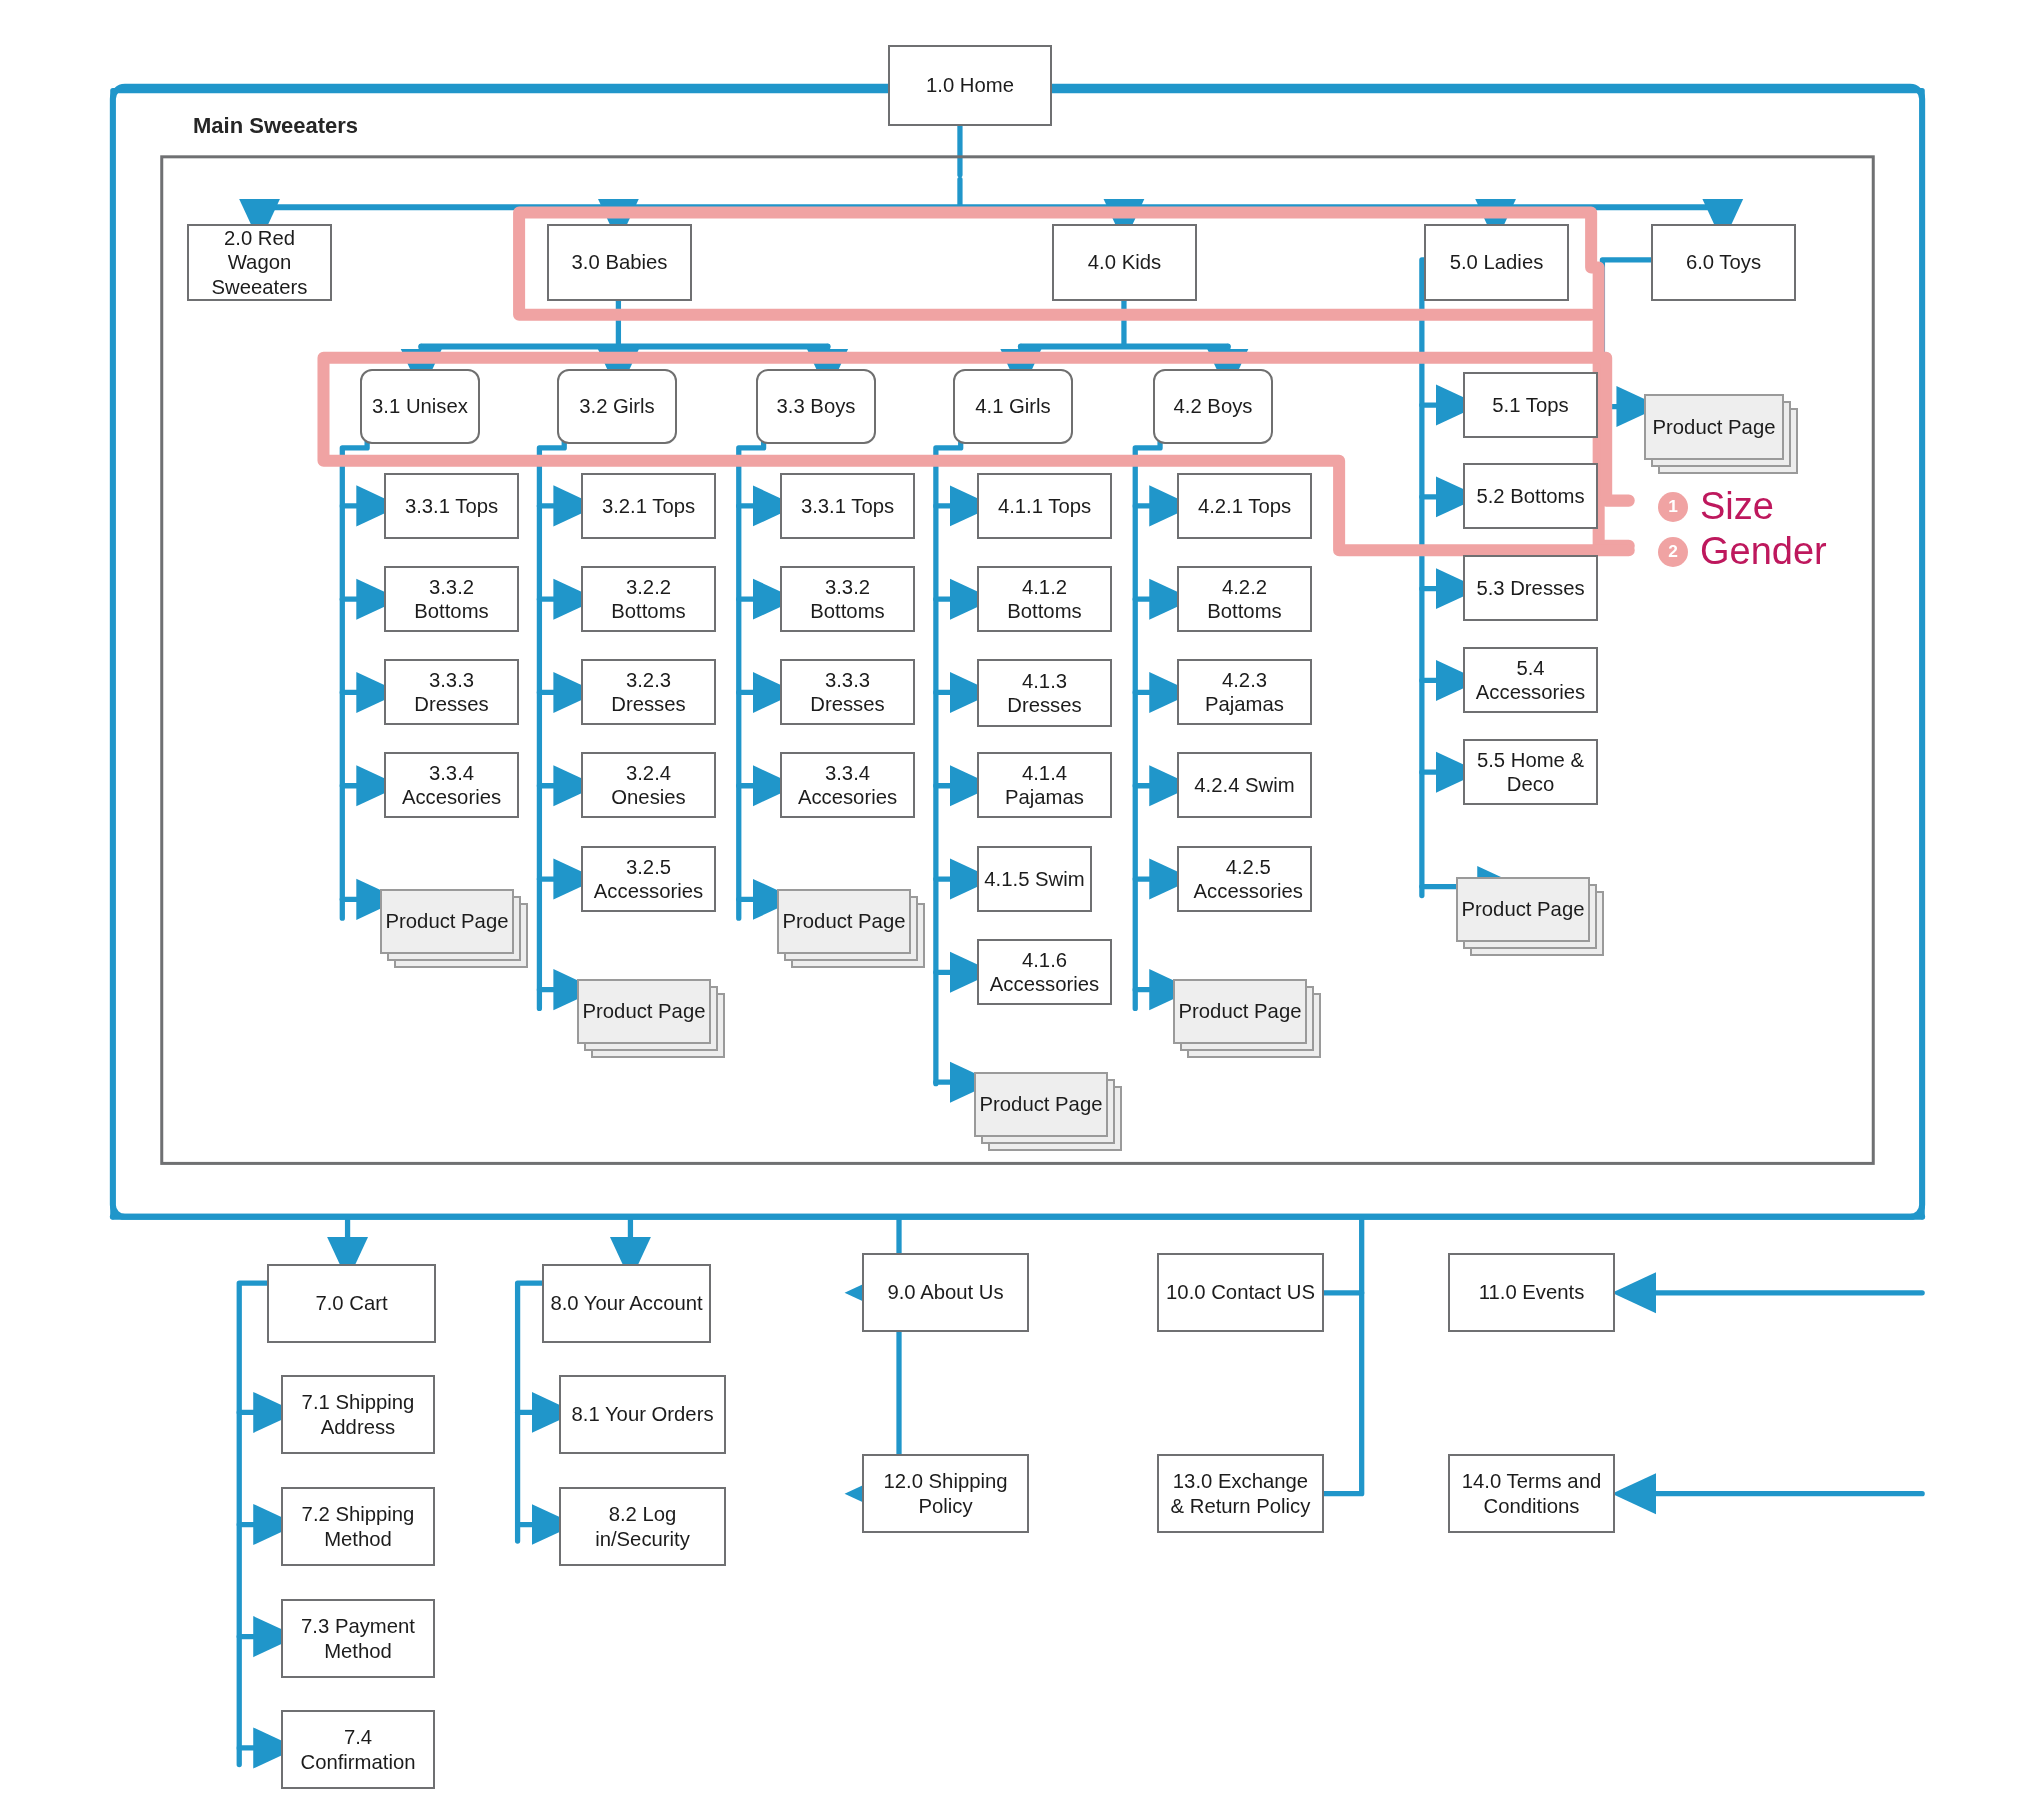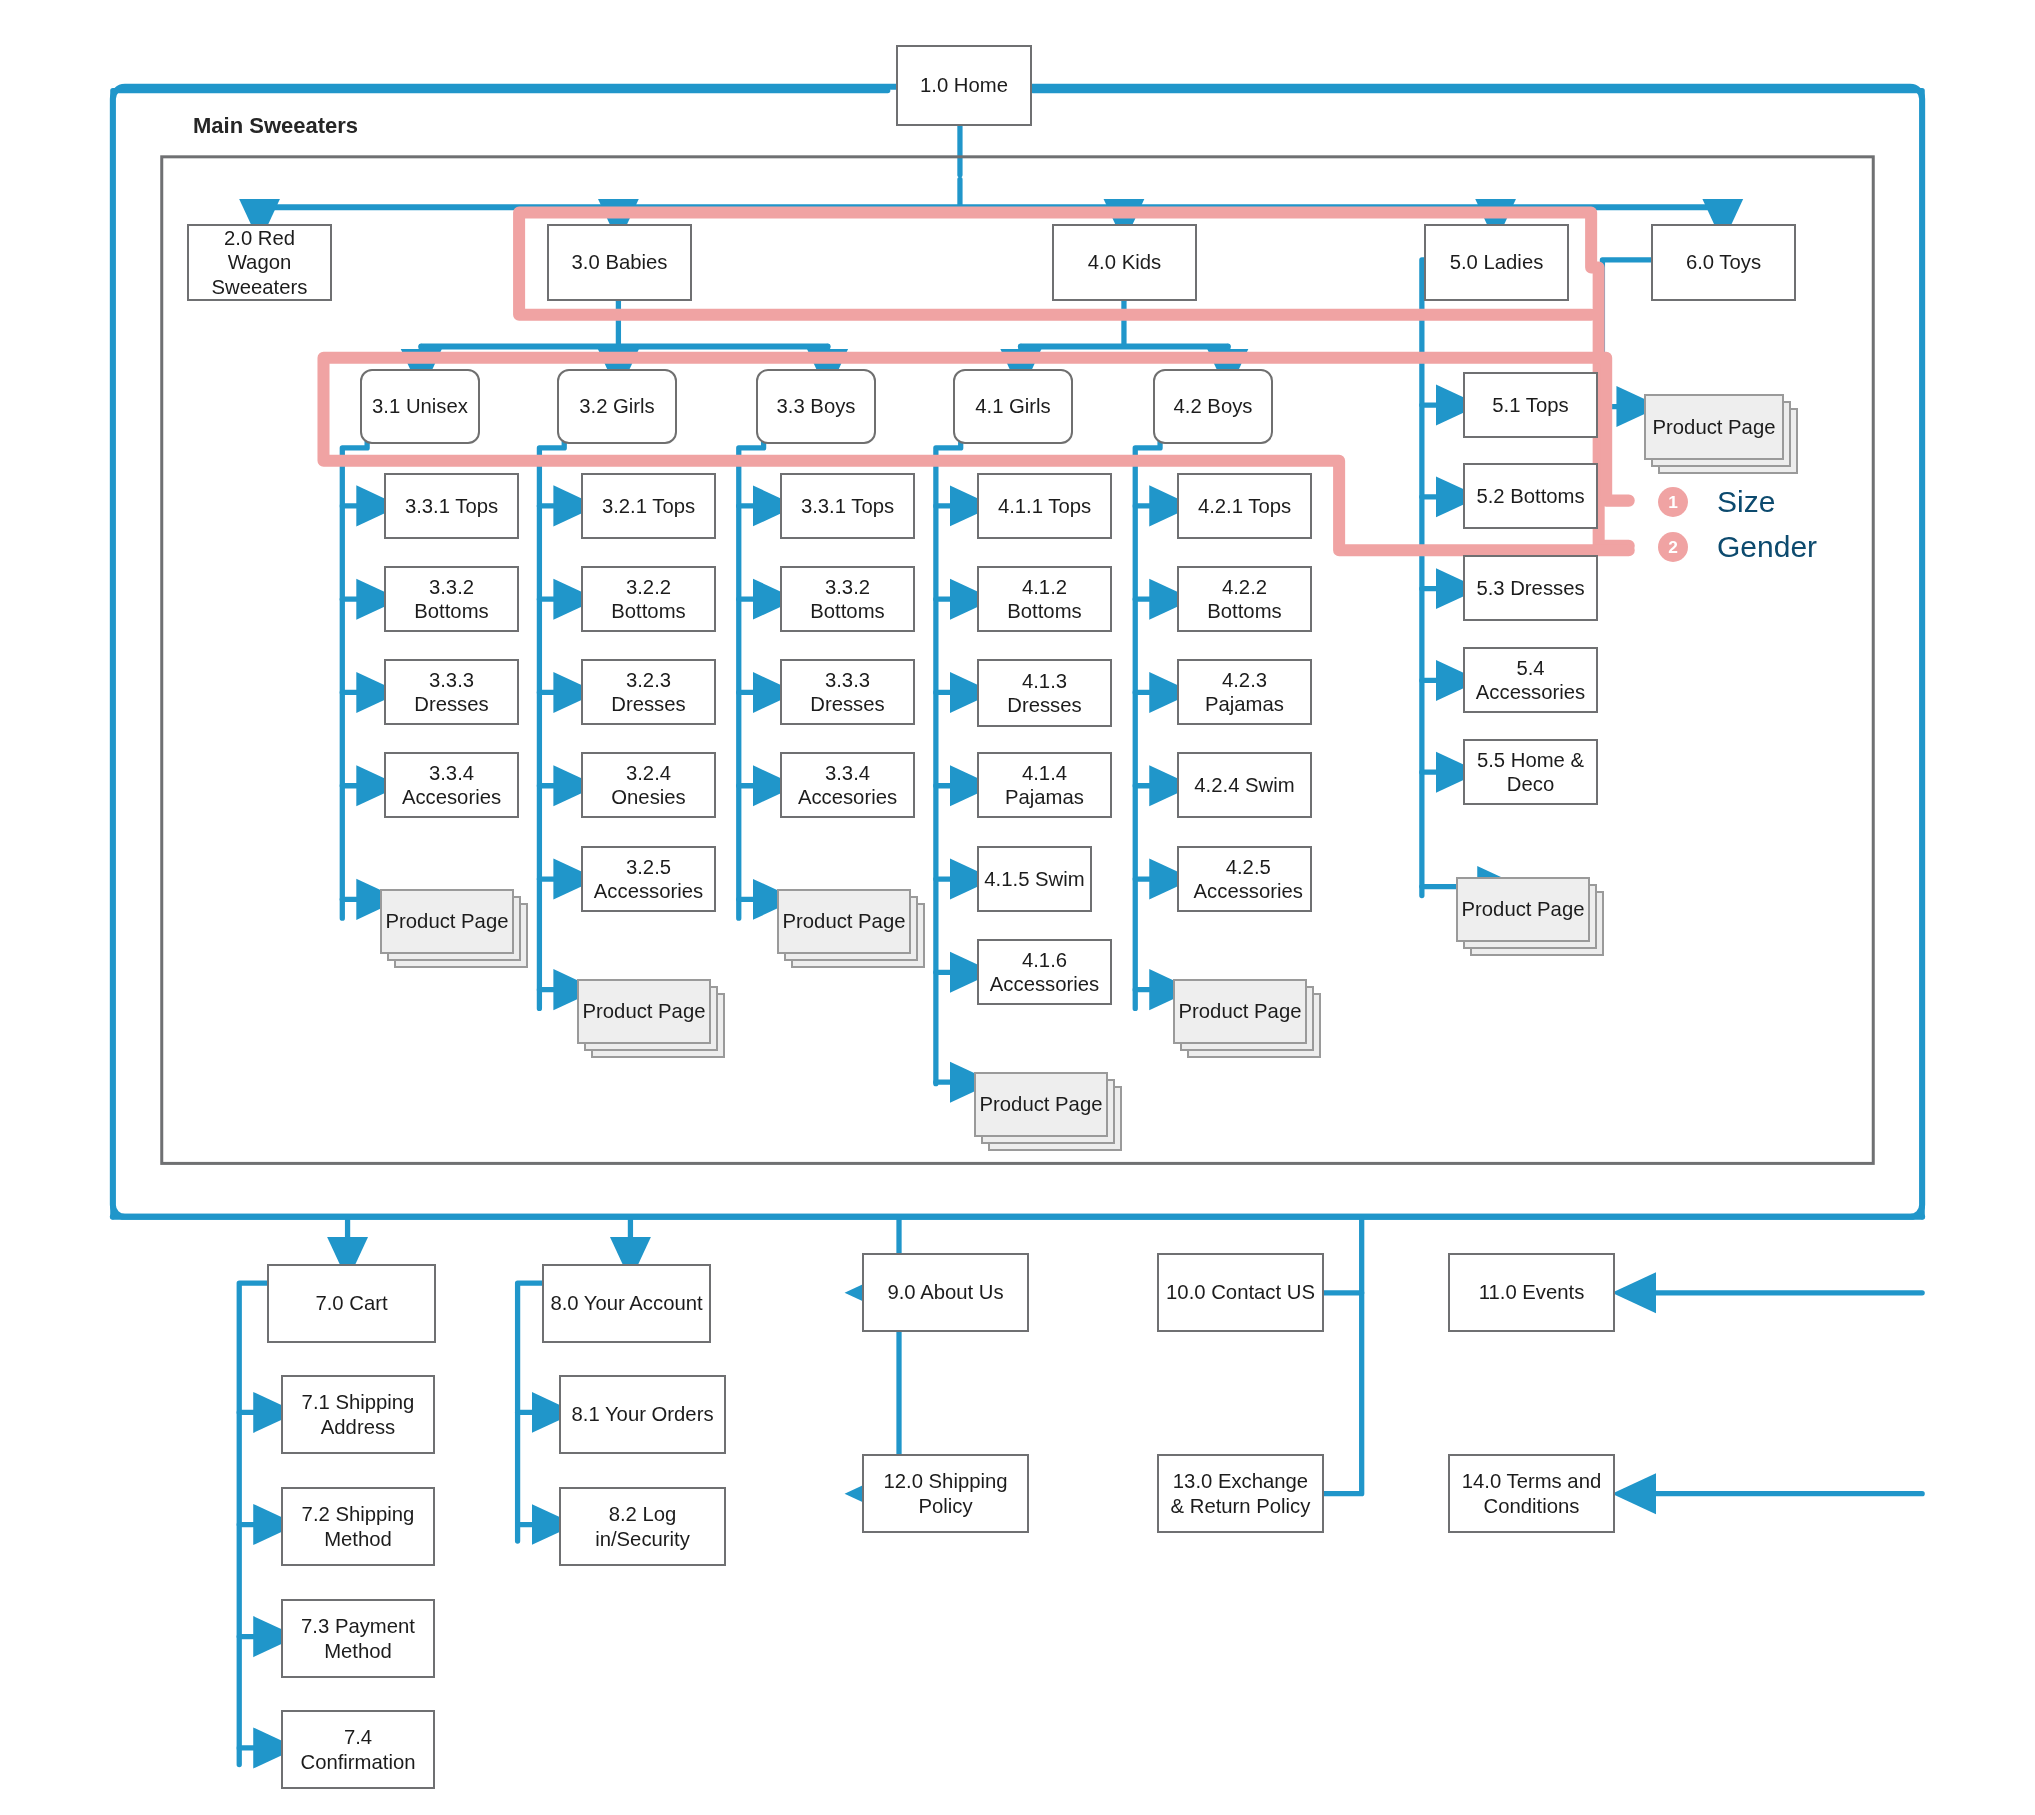--- a/index.html
+++ b/index.html
@@ -20,21 +20,21 @@
   .stack .sheet.s2{left:6.8px;top:6.8px;}
   .stack .sheet.s1{left:0;top:0;background:#eeeeee;border-color:#9a9a9a;
         display:flex;align-items:center;justify-content:center;text-align:center;
         font-size:20.3px;color:#1c1c1c;}
 
   .frame-label{position:absolute;font-weight:bold;font-size:22px;color:#262626;z-index:6;}
 
   .legend-row{position:absolute;display:flex;align-items:center;z-index:7;}
   .legend-dot{width:30px;height:30px;border-radius:50%;background:#f0a3a3;color:#fff;
         display:flex;align-items:center;justify-content:center;font-size:17.3px;font-weight:bold;}
-  .legend-text{margin-left:29px;font-size:30px;color:#0c4a6e;}
+  .legend-text{margin-left:12px;font-size:38px;color:#be185d;}
 </style>
 </head>
 <body>
 
 <div id="stage">
 
   <svg id="wires" viewBox="0 0 2705 2413">
     <defs>
       <marker id="ah" markerWidth="9" markerHeight="9" refX="5.2" refY="4.5" orient="auto">
         <path d="M0,0.6 L8.4,4.5 L0,8.4 Z" fill="#2096ca"></path>
@@ -143,21 +143,21 @@
     <rect x="215" y="208" width="2275" height="1338" fill="none" stroke="#6f7072" stroke-width="4"></rect>
 
     <g fill="none" stroke="#f0a3a3" stroke-width="16" stroke-linecap="round" stroke-linejoin="round">
       <path d="M2165,725 L2125,725 L2125,355 L2115,355 L2115,282 L690,282 L690,418 L2115,418"></path>
       <path d="M2165,665 L2135,665 L2135,475 L430,475 L430,612 L1780,612 L1780,731 L2165,731"></path>
     </g>
   </svg>
 
   <div class="frame-label" style="left:193px;top:113px;">Main Sweeaters</div>
 
-  <div class="node" style="left:888px;top:45px;width:136px;height:81px;margin-left:8px;">1.0 Home</div>
+  <div class="node" style="left:888px;top:45px;width:164px;height:81px;">1.0 Home</div>
 
   <div class="node" style="left:187px;top:224px;width:145px;height:77px;">2.0 Red Wagon Sweeaters</div>
   <div class="node" style="left:547px;top:224px;width:145px;height:77px;">3.0 Babies</div>
   <div class="node" style="left:1052px;top:224px;width:145px;height:77px;">4.0 Kids</div>
   <div class="node" style="left:1424px;top:224px;width:145px;height:77px;">5.0 Ladies</div>
   <div class="node" style="left:1651px;top:224px;width:145px;height:77px;">6.0 Toys</div>
 
   <div class="node rounded lvl3" style="left:360px;top:369px;width:120px;height:75px;">3.1 Unisex</div>
   <div class="node rounded lvl3" style="left:557px;top:369px;width:120px;height:75px;">3.2 Girls</div>
   <div class="node rounded lvl3" style="left:756px;top:369px;width:120px;height:75px;">3.3 Boys</div>

